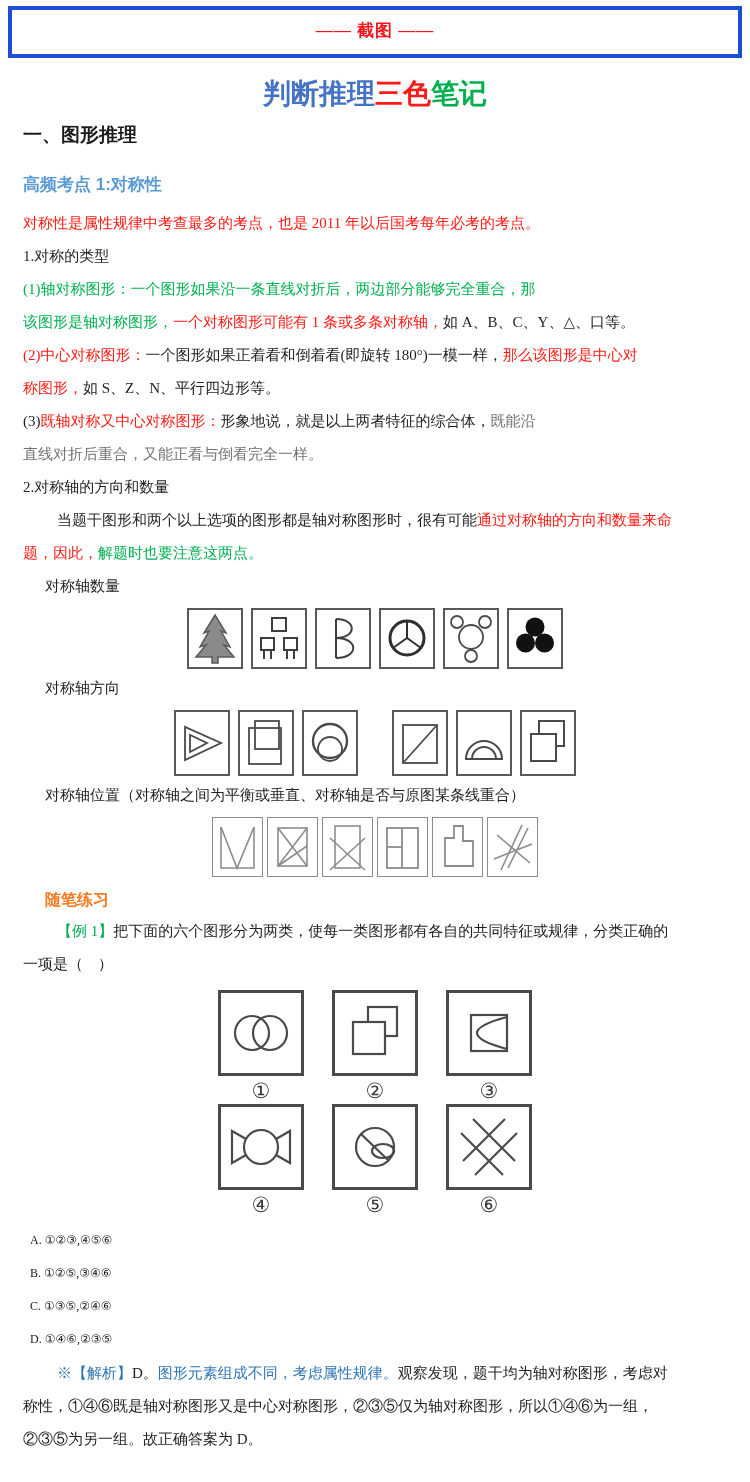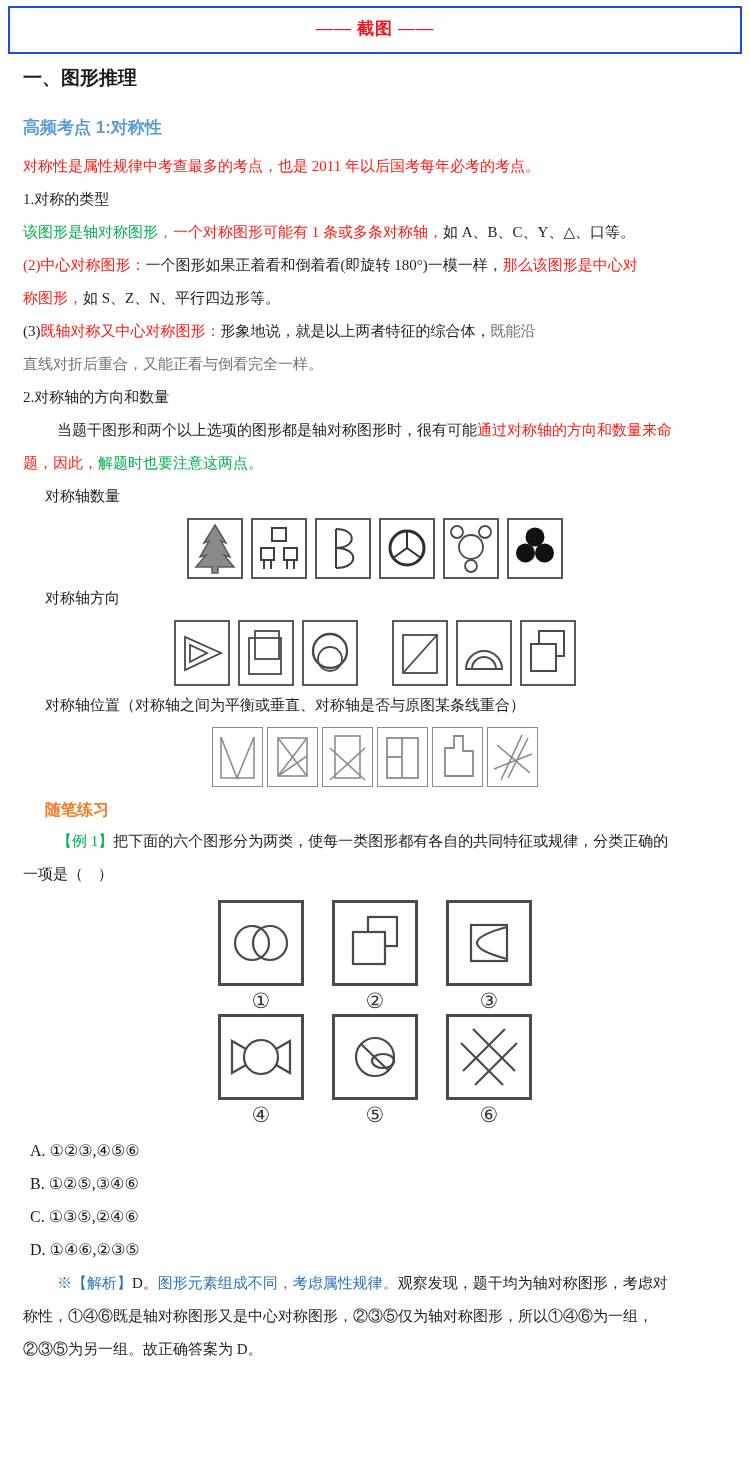--- a/index.html
+++ b/index.html
@@ -5,21 +5,21 @@
   html,body{margin:0;padding:0;background:#ffffff;}
   body{width:750px;font-family:"Liberation Serif","DejaVu Serif",serif;color:#1a1a1a;}
 
   
   .c-black{color:#1f1f1f;}
   .c-red{color:#fe1b15;}
   .c-salmon{color:#737373;}
   .c-green{color:#00b050;}
   .c-blue{color:#2e75b6;}
 
-  .banner{margin:6px 8px 0 8px;border:2px solid #1d4ed8;text-align:center;
+  .banner{margin:6px 8px 0 8px;border:4px solid #1d4ed8;text-align:center;
           padding:9px 0 12px 0;}
   .banner span{color:#f3151d;font-weight:bold;font-size:17px;letter-spacing:1px;}
 
   .doc-title{text-align:center;font-size:28px;font-weight:bold;margin:19px 0 4px 0;line-height:34px;}
   .t-blue{color:#4472c4;}
   .t-red{color:#fe1b15;}
   .t-green{color:#00b050;}
 
   .content{padding:0 23px;}
 
@@ -27,21 +27,21 @@
          font-family:"Liberation Sans","DejaVu Sans",sans-serif;}
   .topic-h{font-size:17px;font-weight:bold;color:#5b9bd5;margin:23px 0 0 0;line-height:26px;
          font-family:"Liberation Sans","DejaVu Sans",sans-serif;}
   .practice-h{font-size:16px;font-weight:bold;color:#f57b20;margin:8px 0 0 22px;line-height:30px;
          font-family:"Liberation Sans","DejaVu Sans",sans-serif;}
 
   .line{font-size:15px;line-height:33px;margin:0;}
   .first-gap{margin-top:9px;}
   .indent2{ text-indent:34px;}
   .lbl-indent{margin-left:22px;}
-  .opt{margin:0 0 0 7px;font-size:16px;line-height:33px;font-family:Liberation Serif, serif;}
+  .opt{margin:0 0 0 7px;font-size:12px;line-height:33px;font-family:Liberation Serif, serif;}
 
   
   .fig-row{display:flex;justify-content:center;align-items:flex-start;margin:5px 0 3px 0;}
   .fig-row .gap{width:26px;}
   .cell{border:2px solid #595959;background:#fff;margin:0 4px;}
   .cell svg{display:block;}
   .cell-thin{border:1px solid #8c8c8c;margin:0 2px;}
 
   
   .ex-grid{display:flex;flex-direction:column;align-items:center;margin:9px 0 6px 0;}
@@ -55,28 +55,30 @@
 </style>
 </head>
 <body>
 
 <div class="page">
 
   <div class="banner">
     <span>—— 截图 ——</span>
   </div>
 
+  <h1 class="doc-title"><span class="t-blue">判断推理</span><span class="t-red">三色</span><span class="t-green">笔记</span></h1>
 
   <div class="content">
 
     <h2 class="sec-h">一、图形推理</h2>
     <h3 class="topic-h">高频考点 1:对称性</h3>
 
     <p class="line first-gap"><span class="c-red">对称性是属性规律中考查最多的考点，也是 2011 年以后国考每年必考的考点。</span></p>
     <p class="line"><span class="c-black">1.对称的类型</span></p>
+    <p class="line"><span class="c-green">(1)轴对称图形：一个图形如果沿一条直线对折后，两边部分能够完全重合，那</span></p>
     <p class="line"><span class="c-green">该图形是轴对称图形，</span><span class="c-red">一个对称图形可能有 1 条或多条对称轴，</span><span class="c-black">如 A、B、C、Y、△、口等。</span></p>
     <p class="line"><span class="c-red">(2)中心对称图形：</span><span class="c-black">一个图形如果正着看和倒着看(即旋转 180°)一模一样，</span><span class="c-red">那么该图形是中心对</span></p>
     <p class="line"><span class="c-red">称图形，</span><span class="c-black">如 S、Z、N、平行四边形等。</span></p>
     <p class="line"><span class="c-black">(3)</span><span class="c-red">既轴对称又中心对称图形：</span><span class="c-black">形象地说，就是以上两者特征的综合体，</span><span class="c-salmon">既能沿</span></p>
     <p class="line"><span class="c-salmon">直线对折后重合，又能正看与倒看完全一样。</span></p>
     <p class="line"><span class="c-black">2.对称轴的方向和数量</span></p>
     <p class="line indent2"><span class="c-black">当题干图形和两个以上选项的图形都是轴对称图形时，很有可能</span><span class="c-red">通过对称轴的方向和数量来命</span></p>
     <p class="line"><span class="c-red">题，因此，</span><span class="c-green">解题时也要注意这两点。</span></p>
 
     <p class="line lbl-indent"><span class="c-black">对称轴数量</span></p>

